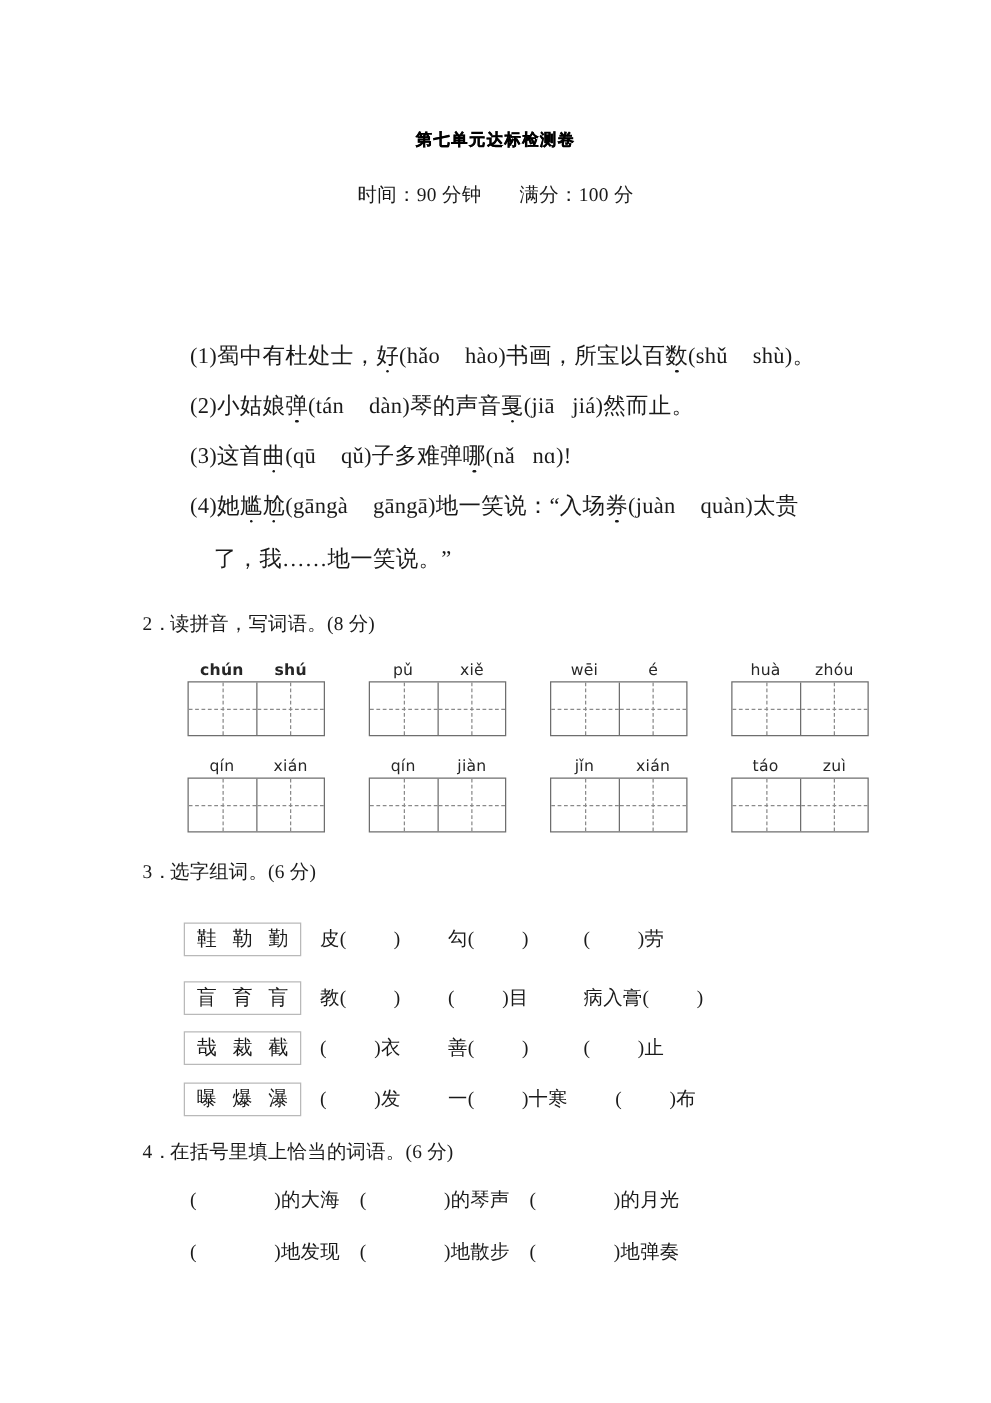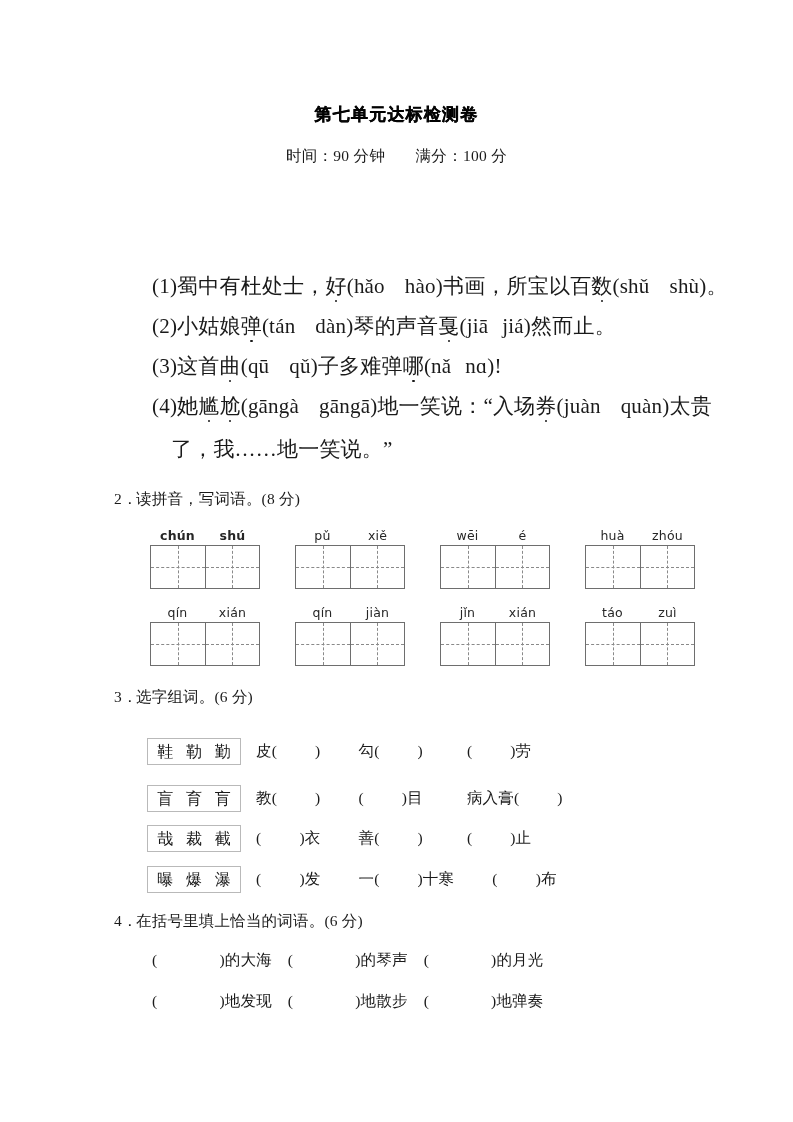--- a/index.html
+++ b/index.html
@@ -23,21 +23,21 @@
     height: 1122px;
     background: #fff;
   }
 
   
   .doc-title {
     position: absolute;
     left: 0; top: 103px;
     width: 793px;
     text-align: center;
-    font-size: 17px;
+    font-size: 13px;
     font-weight: bold;
     letter-spacing: 1.2px;
     font-family: "Liberation Serif", "DejaVu Serif", serif;
     -webkit-text-stroke: 0.35px #000;
   }
 
   .exam-meta {
     position: absolute;
     left: 0; top: 146px;
     width: 793px;
@@ -64,21 +64,21 @@
     white-space: nowrap;
   }
   .q-num {
     display: inline-block;
     width: 22px;
     font-family: "Liberation Serif", "DejaVu Serif", serif;
   }
   .q-line {
     position: absolute;
     left: 152px;
-    font-size: 21px;
+    font-size: 18px;
     letter-spacing: 0.2px;
     white-space: nowrap;
   }
   .q-line.indent2 { left: 171px; }
 
   
   .dotted {
     position: relative;
     display: inline-block;
   }

